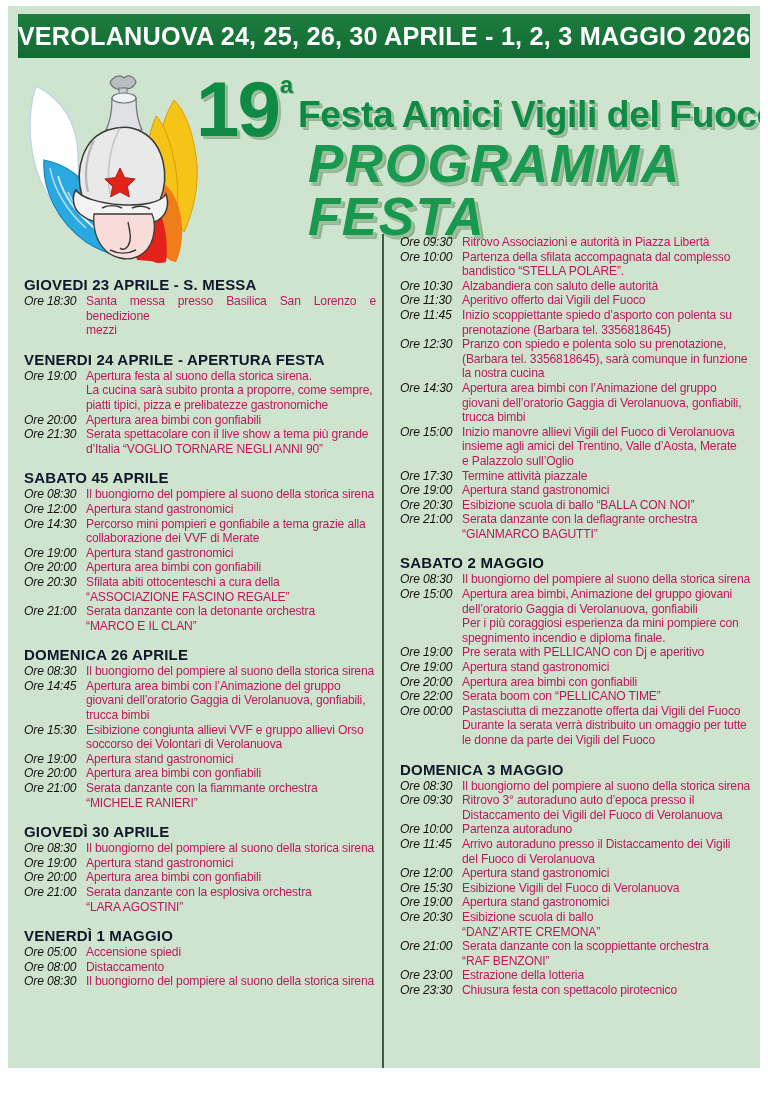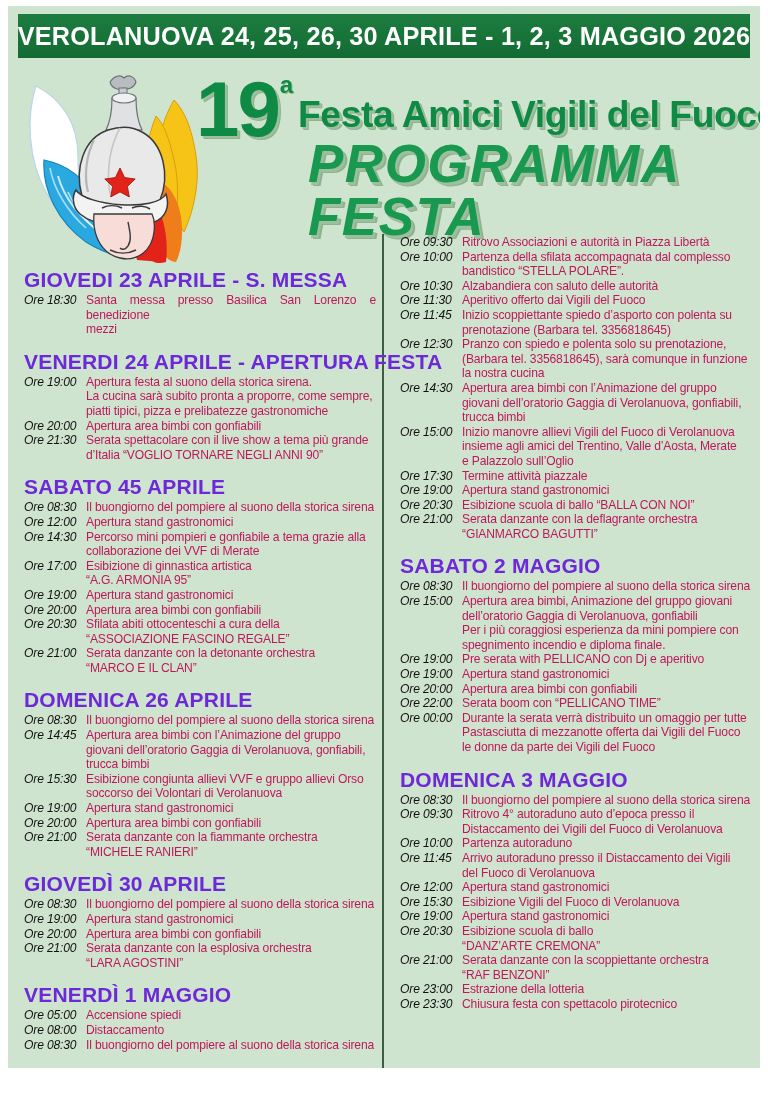--- a/index.html
+++ b/index.html
@@ -134,25 +134,25 @@
 
   
   .col {
     position: absolute;
     box-sizing: border-box;
   }
   .col-left  { left: 16px;  top: 262px; width: 352px; }
   .col-right { left: 392px; top: 229px; width: 360px; }
 
   .day-head {
-    color: #6d28d9;
+    color: #0f172a;
     font-weight: bold;
-    font-size: 21px;
+    font-size: 15px;
     letter-spacing: 0.2px;
-    margin: 0 0 1px 0;
+    margin: 8px 0 1px 0;
     white-space: nowrap;
     font-family: "Liberation Sans", sans-serif;
   }
   .day-block { margin-bottom: 13px; }
   .day-block:last-child { margin-bottom: 0; }
 
   .ev {
     display: flex;
     align-items: flex-start;
     margin-bottom: 0px;
@@ -287,27 +287,20 @@
             </div>
           </div>
           <div class="ev">
             <div class="time">Ore 14:30</div>
             <div class="desc just">
               <span class="ln">Percorso mini pompieri e gonfiabile a tema grazie alla</span>
               <span class="ln">collaborazione dei VVF di Merate</span>
             </div>
           </div>
           <div class="ev">
-            <div class="time">Ore 17:00</div>
-            <div class="desc just">
-              <span class="ln">Esibizione di ginnastica artistica</span>
-              <span class="ln">“A.G. ARMONIA 95”</span>
-            </div>
-          </div>
-          <div class="ev">
             <div class="time">Ore 19:00</div>
             <div class="desc">
               <span class="ln">Apertura stand gastronomici</span>
             </div>
           </div>
           <div class="ev">
             <div class="time">Ore 20:00</div>
             <div class="desc">
               <span class="ln">Apertura area bimbi con gonfiabili</span>
             </div>
@@ -542,38 +535,38 @@
           </div>
           <div class="ev">
             <div class="time">Ore 22:00</div>
             <div class="desc">
               <span class="ln">Serata boom con “PELLICANO TIME”</span>
             </div>
           </div>
           <div class="ev">
             <div class="time">Ore 00:00</div>
             <div class="desc just">
+              <span class="ln">Pastasciutta di mezzanotte offerta dai Vigili del Fuoco</span>
               <span class="ln">Durante la serata verrà distribuito un omaggio per tutte</span>
-              <span class="ln">Pastasciutta di mezzanotte offerta dai Vigili del Fuoco</span>
               <span class="ln">le donne da parte dei Vigili del Fuoco</span>
             </div>
           </div>
         </div>
         <div class="day-block">
           <div class="day-head">DOMENICA 3 MAGGIO</div>
           <div class="ev">
             <div class="time">Ore 08:30</div>
             <div class="desc">
               <span class="ln">Il buongiorno del pompiere al suono della storica sirena</span>
             </div>
           </div>
           <div class="ev">
             <div class="time">Ore 09:30</div>
             <div class="desc just">
-              <span class="ln">Ritrovo 4° autoraduno auto d’epoca presso il</span>
+              <span class="ln">Ritrovo 3° autoraduno auto d’epoca presso il</span>
               <span class="ln">Distaccamento dei Vigili del Fuoco di Verolanuova</span>
             </div>
           </div>
           <div class="ev">
             <div class="time">Ore 10:00</div>
             <div class="desc">
               <span class="ln">Partenza autoraduno</span>
             </div>
           </div>
           <div class="ev">

